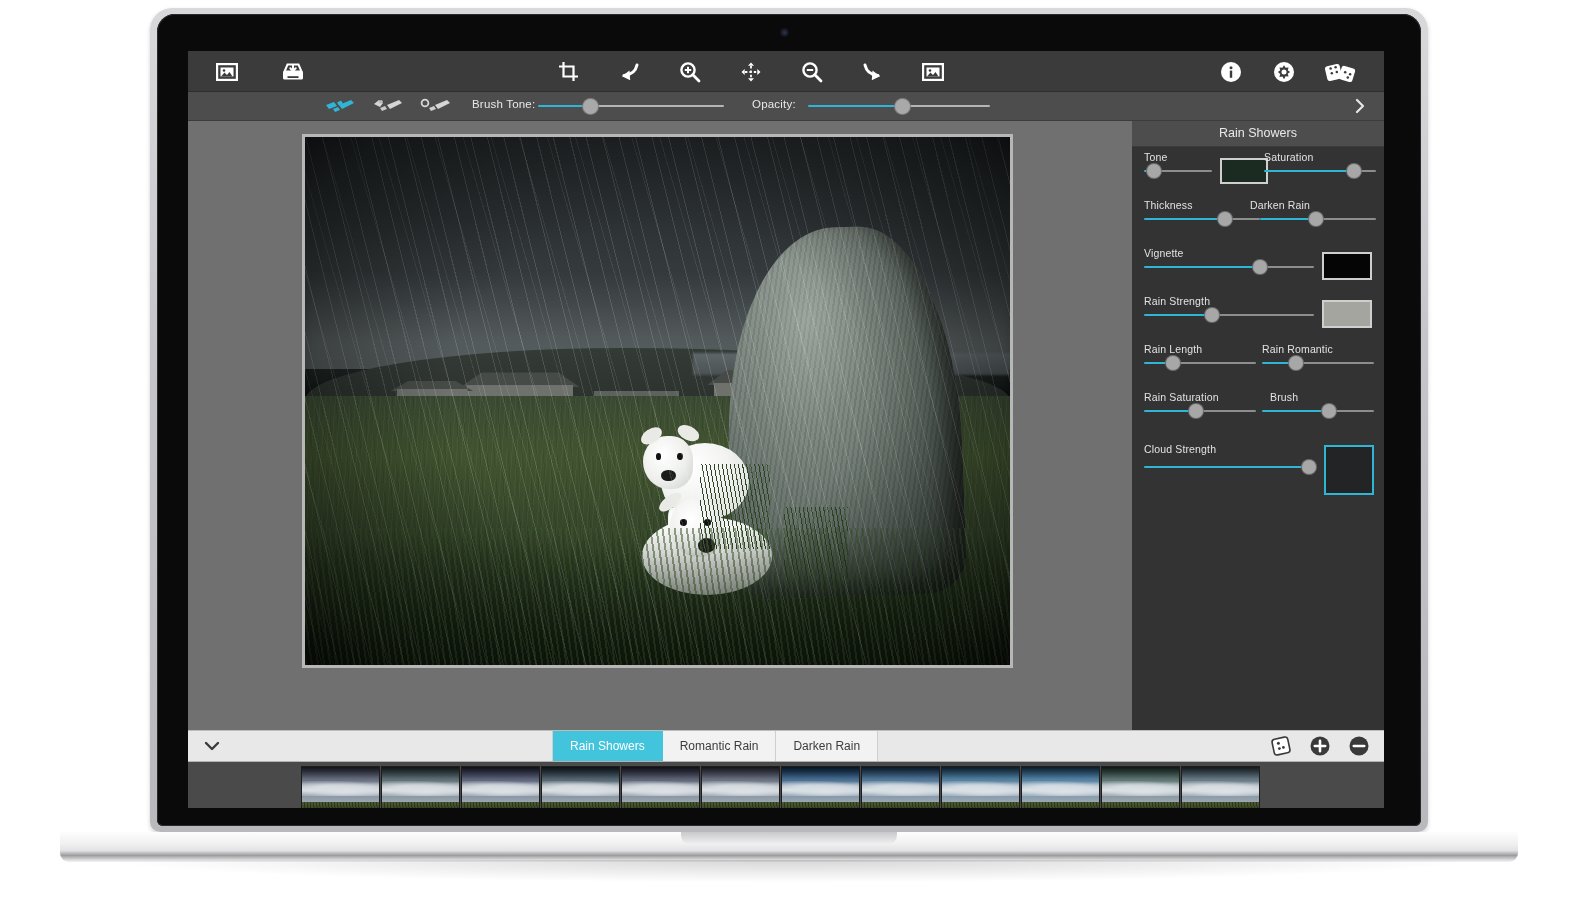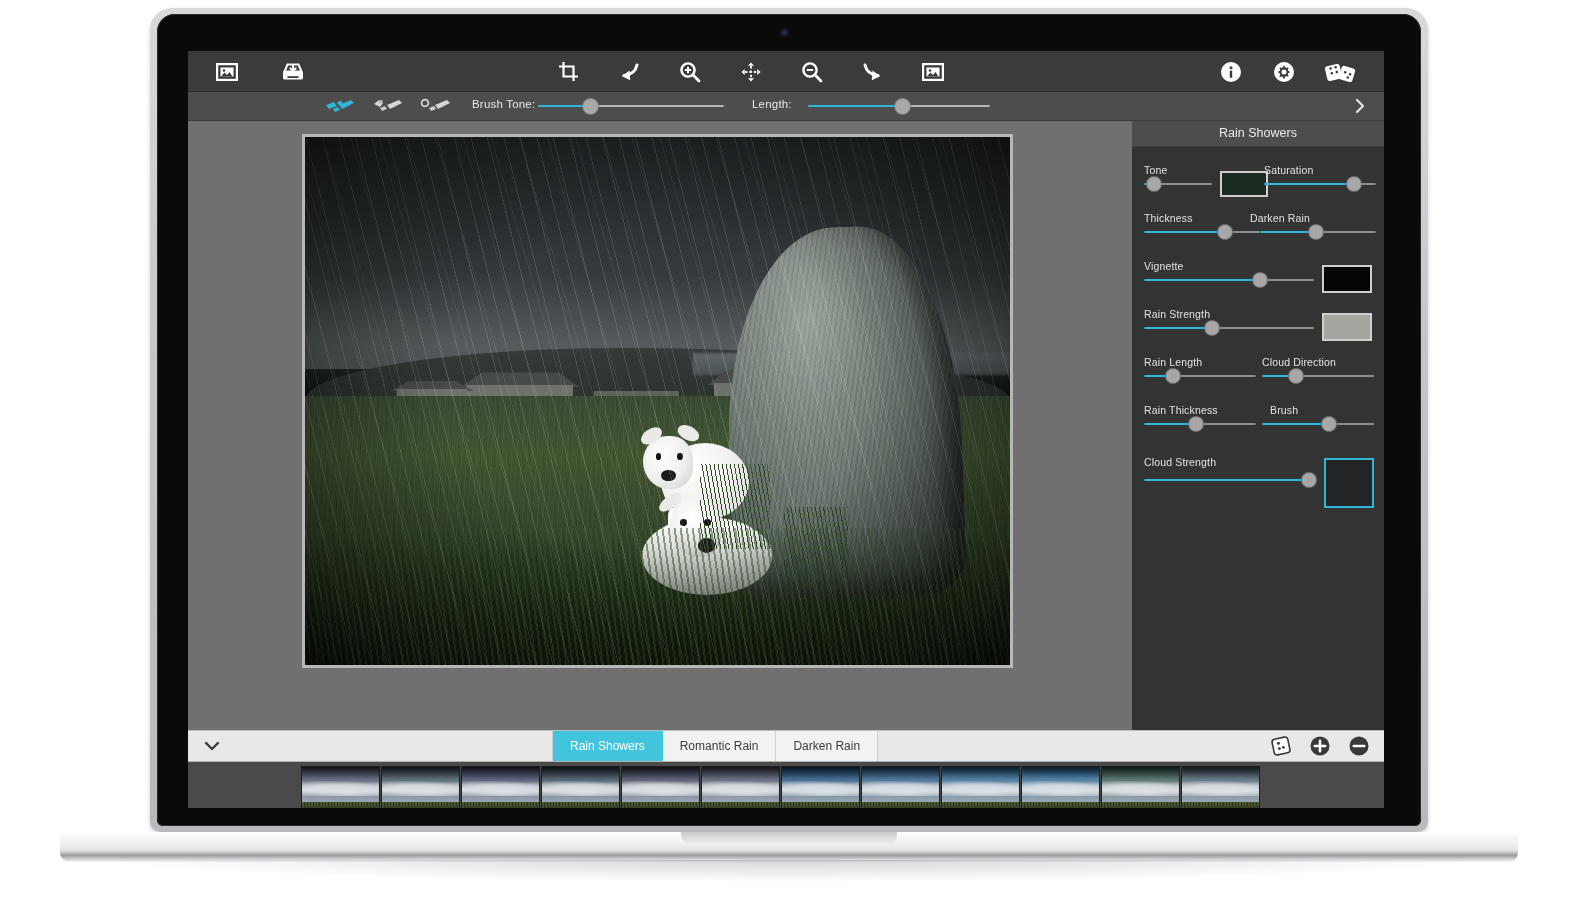--- a/index.html
+++ b/index.html
@@ -394,21 +394,21 @@
           </svg>
       </div>
 
       <div class="bb-label" style="left:284px">Brush Tone:</div>
       <div class="bb-slider" id="brush-size-slider" style="left:350px;width:186px">
         <div class="track-fill" style="width: 52.08px;"></div>
           <div class="track-rest" style="left: 52.08px; width: 133.92px;"></div>
           <div class="knob" style="left: 44.58px;"></div>
       </div>
 
-      <div class="bb-label" style="left:564px">Length:</div>
+      <div class="bb-label" style="left:564px">Opacity:</div>
       <div class="bb-slider" id="opacity-slider" style="left:620px;width:182px">
         <div class="track-fill" style="width: 94.64px;"></div>
           <div class="track-rest" style="left: 94.64px; width: 87.36px;"></div>
           <div class="knob" style="left: 87.14px;"></div>
       </div>
 
       <div class="chev-right">
         <svg width="20" height="20" viewBox="0 0 20 20">
             <path d="M7 4l6 6-6 6" stroke="#e6e6e6" stroke-width="2.2" fill="none" stroke-linecap="round" stroke-linejoin="round"></path>
           </svg>
@@ -471,21 +471,21 @@
 
             <div class="rain"></div>
             <div class="rain2"></div>
             <div class="vignette"></div>
           </div>
         </div>
       </div>
 
       <div class="rpanel">
         <div class="rpanel-title">Rain Showers</div>
-        <div id="controls-host" style="position:absolute;left:0;top:39px;width:252px;height:584px">
+        <div id="controls-host" style="position:absolute;left:0;top:26px;width:252px;height:584px">
             <div class="ctrl-label" style="left: 12px; top: 4px;">Tone</div>
             <div class="slider" style="left: 12px; top: 22px; width: 68px;">
               <div class="fill" style="width:9.52px"></div>
               <div class="rest" style="left:9.52px;width:58.480000000000004px"></div>
               <div class="knob" style="left:2.5199999999999996px"></div>
             </div>
             <div class="swatch" style="left: 88px; top: 11px; width: 48px; height: 26px; background: rgb(28, 43, 34);"></div>
             <div class="ctrl-label" style="left: 132px; top: 4px;">Saturation</div>
             <div class="slider" style="left: 132px; top: 22px; width: 112px;">
               <div class="fill" style="width:89.6px"></div>
@@ -517,27 +517,27 @@
               <div class="rest" style="left:68px;width:102px"></div>
               <div class="knob" style="left:61px"></div>
             </div>
             <div class="swatch" style="left: 190px; top: 153px; width: 50px; height: 28px; background: rgb(163, 165, 158);"></div>
             <div class="ctrl-label" style="left: 12px; top: 196px;">Rain Length</div>
             <div class="slider" style="left: 12px; top: 214px; width: 112px;">
               <div class="fill" style="width:29.12px"></div>
               <div class="rest" style="left:29.12px;width:82.88px"></div>
               <div class="knob" style="left:22.12px"></div>
             </div>
-            <div class="ctrl-label" style="left: 130px; top: 196px;">Cloud Direction</div>
+            <div class="ctrl-label" style="left: 130px; top: 196px;">Rain Romantic</div>
             <div class="slider" style="left: 130px; top: 214px; width: 112px;">
               <div class="fill" style="width:33.6px"></div>
               <div class="rest" style="left:33.6px;width:78.4px"></div>
               <div class="knob" style="left:26.6px"></div>
             </div>
-            <div class="ctrl-label" style="left: 12px; top: 244px;">Rain Thickness</div>
+            <div class="ctrl-label" style="left: 12px; top: 244px;">Rain Saturation</div>
             <div class="slider" style="left: 12px; top: 262px; width: 112px;">
               <div class="fill" style="width:51.52px"></div>
               <div class="rest" style="left:51.52px;width:60.48px"></div>
               <div class="knob" style="left:44.52px"></div>
             </div>
             <div class="ctrl-label" style="left: 138px; top: 244px;">Brush</div>
             <div class="slider" style="left: 130px; top: 262px; width: 112px;">
               <div class="fill" style="width:67.2px"></div>
               <div class="rest" style="left:67.2px;width:44.8px"></div>
               <div class="knob" style="left:60.2px"></div>

